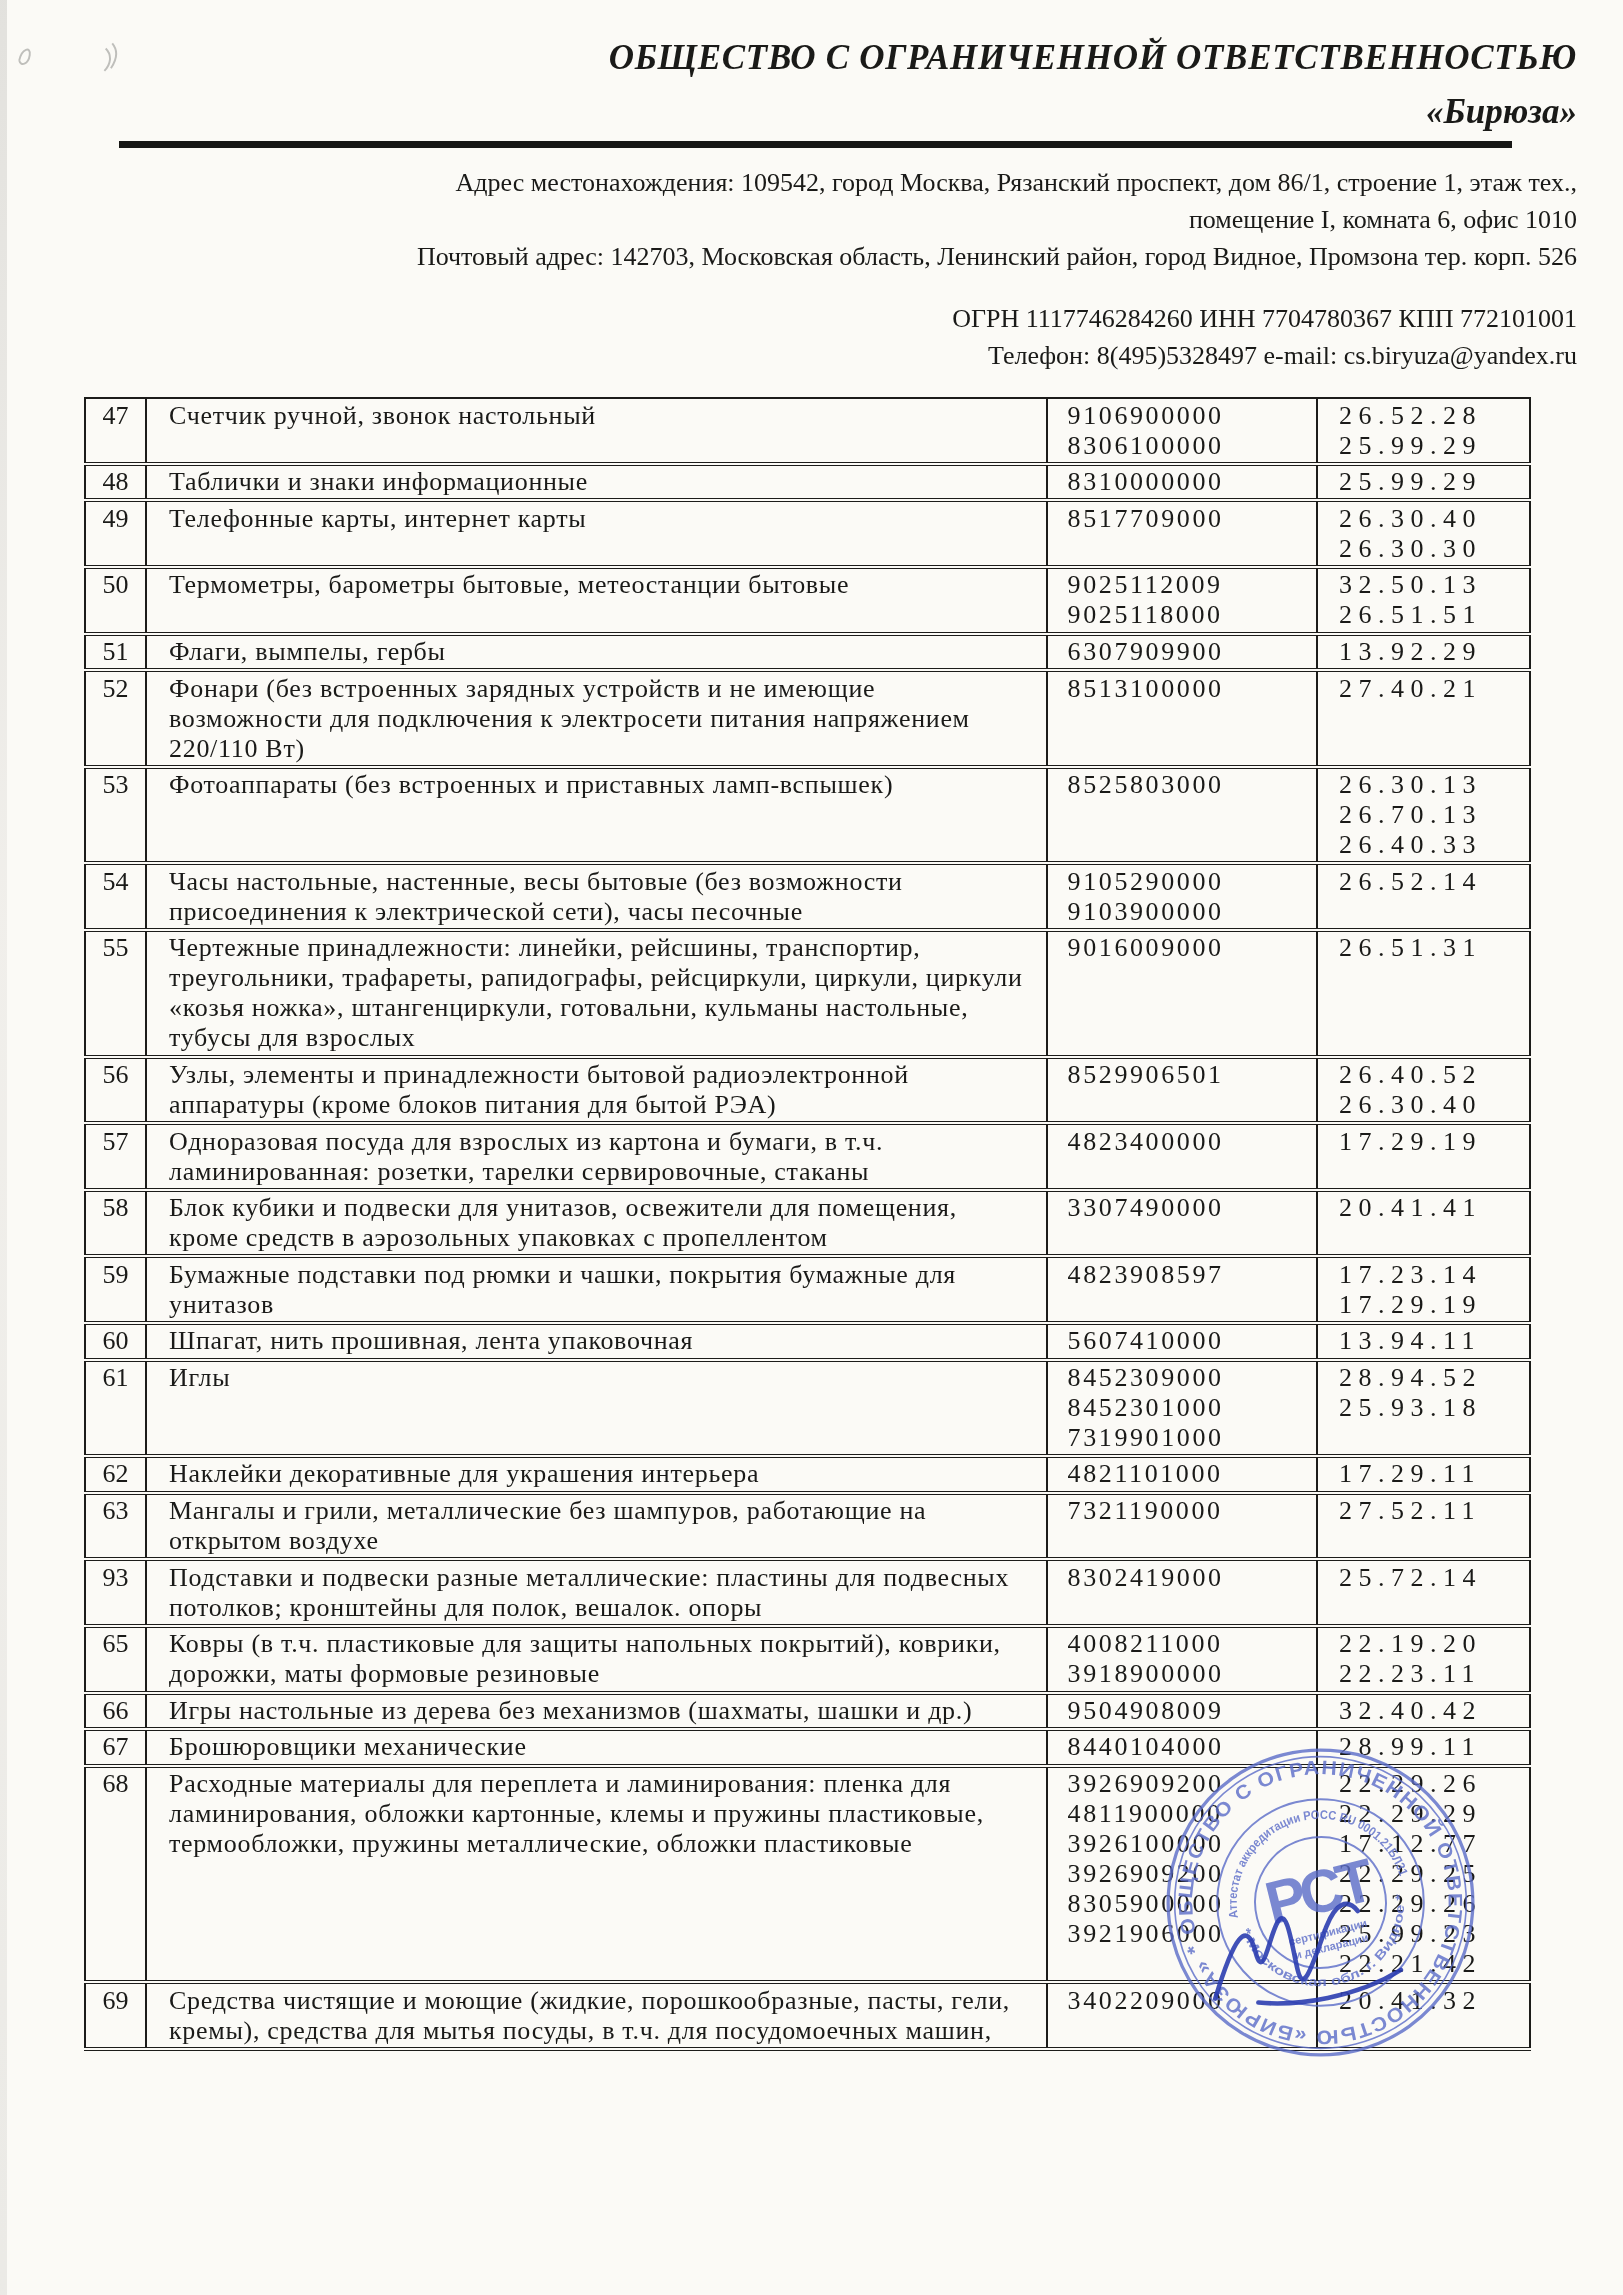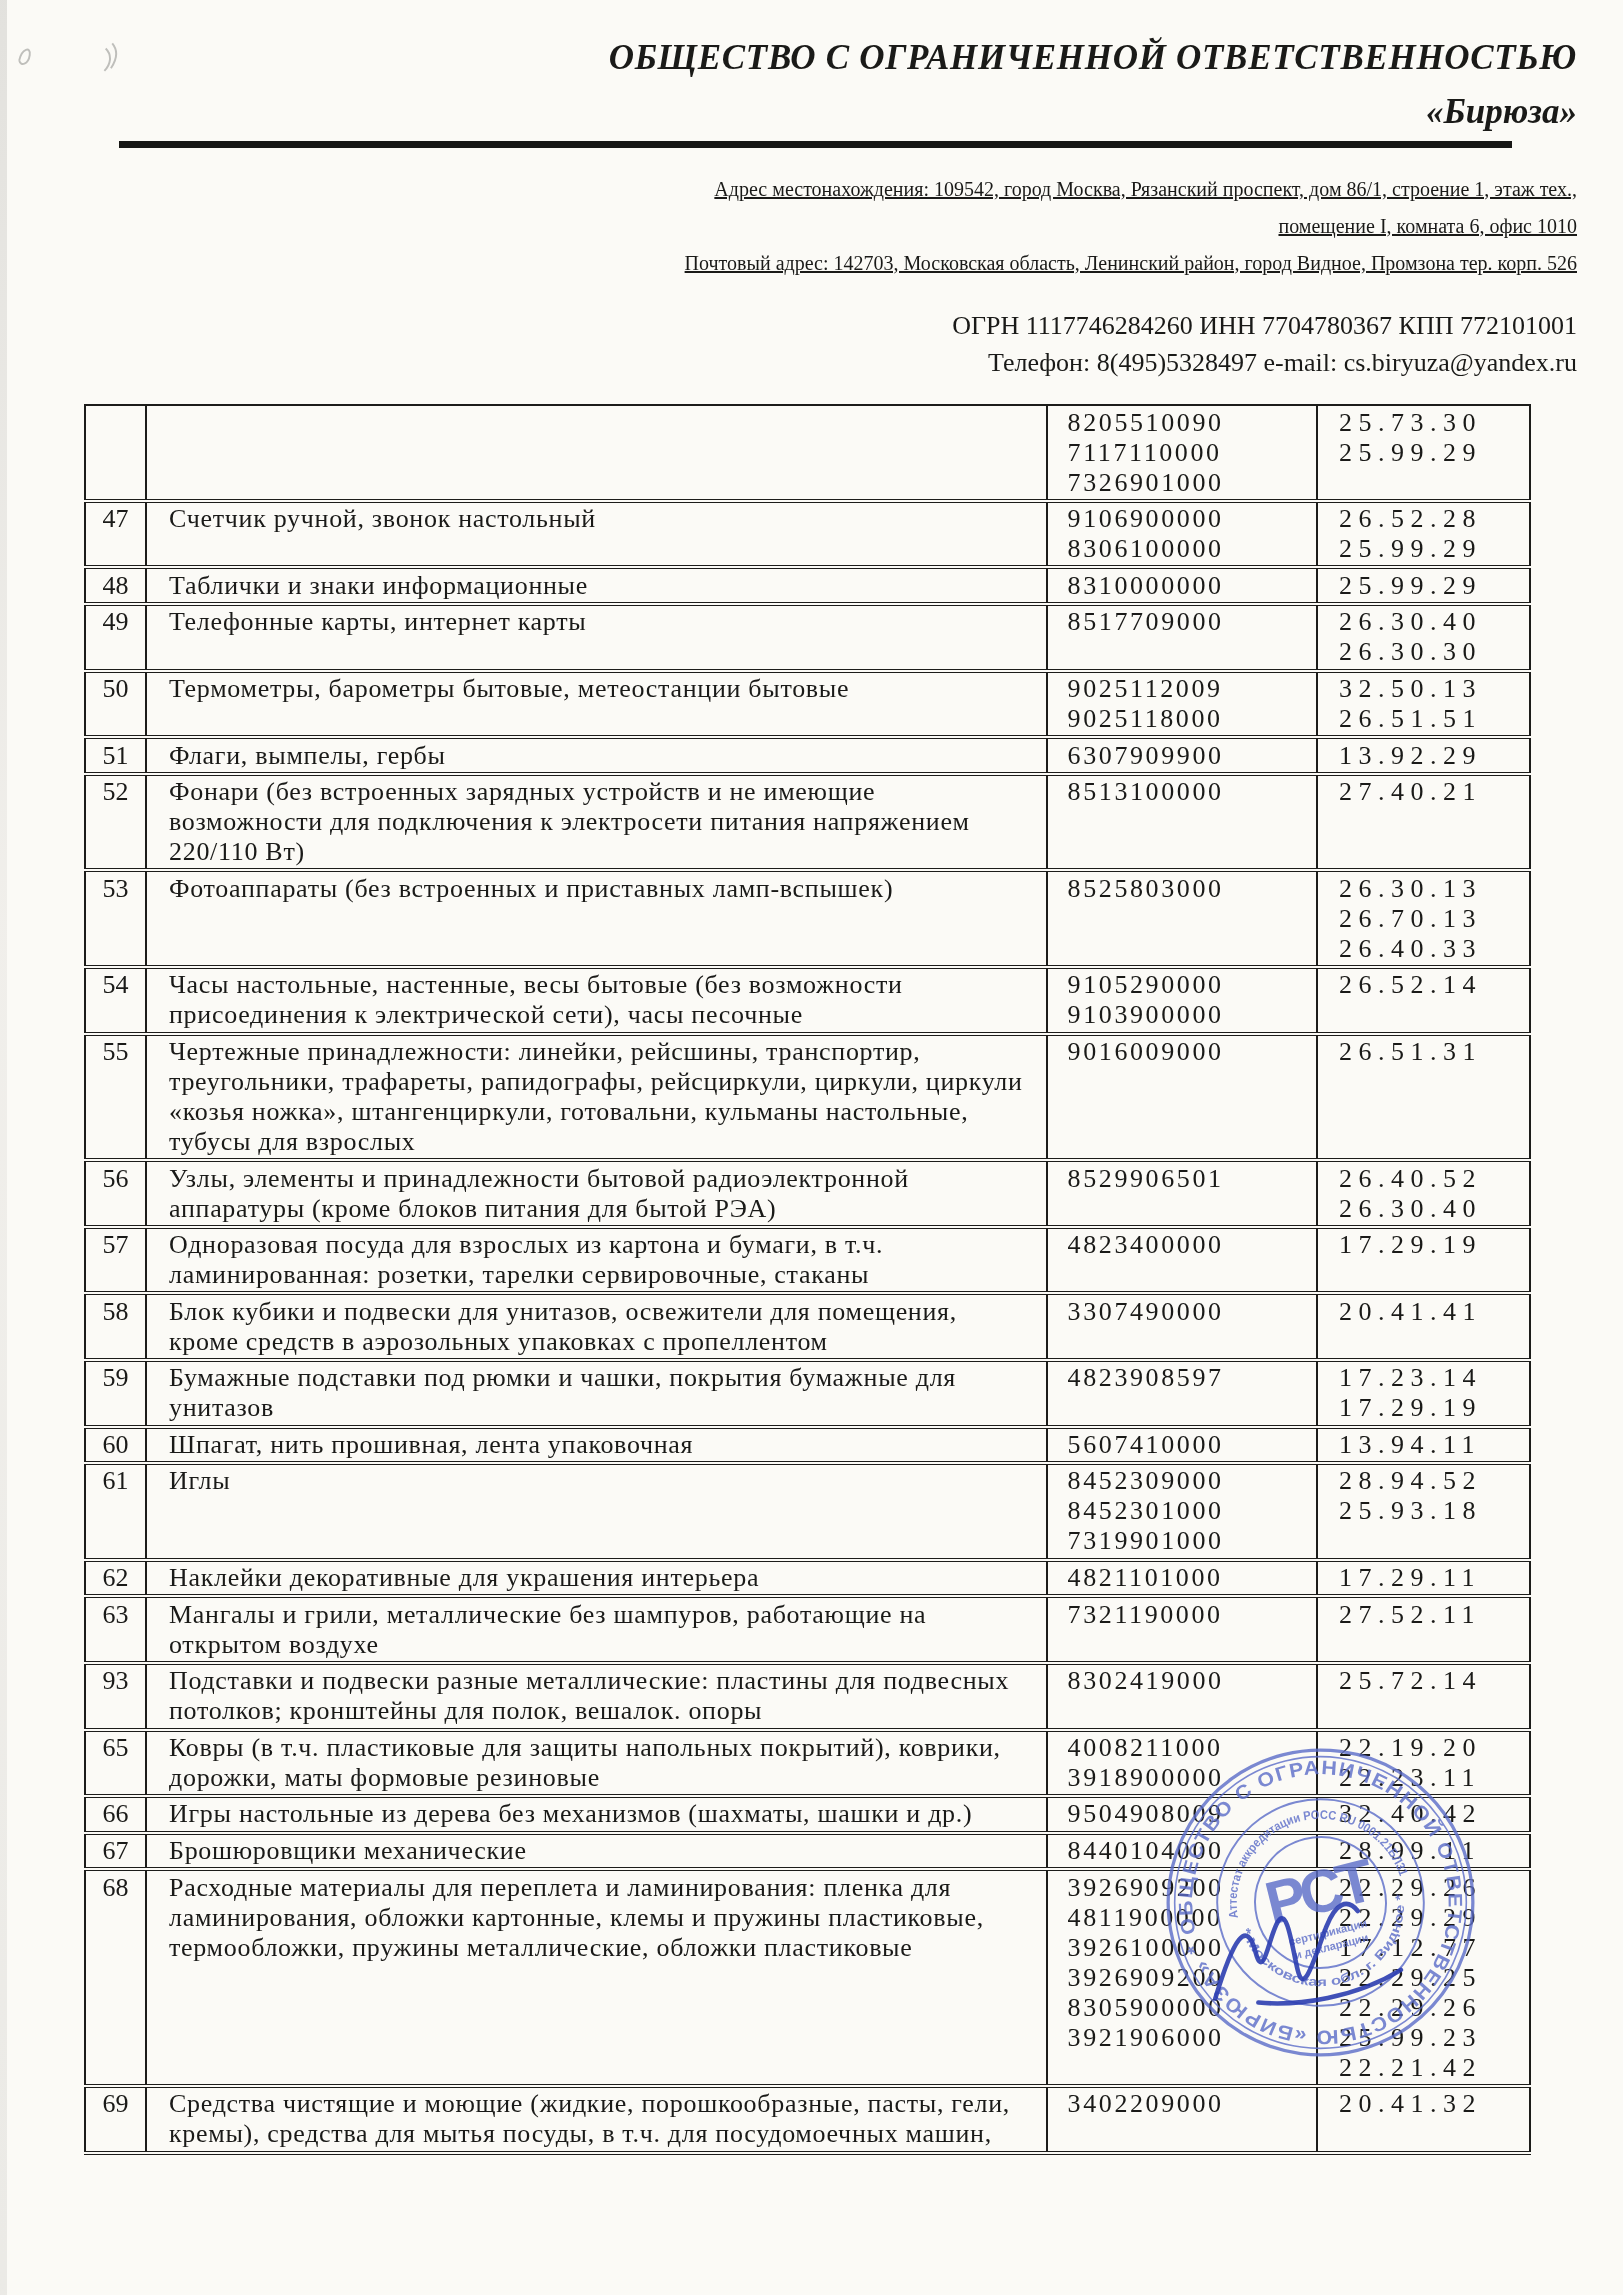--- a/index.html
+++ b/index.html
@@ -15,21 +15,21 @@
     position:absolute; left:0; top:0; width:6.5px; height:100%;
     background:linear-gradient(180deg,#d8d7d3, #eceae6 40%, #e4e3df);
     opacity:.7;
   }
   .pencil-marks { position:absolute; left:14.4px; top:38px; opacity:.55; }
   
   .doc-header { padding:38px 46px 0 26px; text-align:right; }
   .org-type   { font-size:35px; font-weight:bold; font-style:italic; letter-spacing:0.7px; }
   .org-name   { font-size:35px; font-weight:bold; font-style:italic; margin-top:14px; }
   .head-rule  { height:6.5px; background:#171715; margin:9.2px 65px 0 93px; }
-  .addr-block { margin-top:23px; font-size:20px; line-height:37px;text-decoration:underline; }
+  .addr-block { margin-top:16px; font-size:26px; line-height:37px; }
   .reg-block  { margin-top:25px; font-size:26px; line-height:37px; }
   
   table.codes {
     margin:23.6px 0 0 84px;
     width:1444px;
     table-layout:fixed;
     border-collapse:collapse;
     border:2.6px solid #1c1c1a;
     font-size:26px;
     line-height:30px;
@@ -90,33 +90,20 @@
 </div>
 
 <table class="codes">
   <colgroup>
     <col style="width:61px">
       <col style="width:901px">
       <col style="width:270px">
       <col style="width:213px">
   </colgroup>
   <tbody>
-      <tr>
-    <td class="c-num"></td>
-    <td class="c-name"></td>
-    <td class="c-code">
-          <div class="val-line">8205510090</div>
-          <div class="val-line">7117110000</div>
-          <div class="val-line">7326901000</div>
-        </td>
-    <td class="c-class">
-          <div class="val-line">25.73.30</div>
-          <div class="val-line">25.99.29</div>
-        </td>
-  </tr>
       <tr>
     <td class="c-num">47</td>
     <td class="c-name">Счетчик ручной, звонок настольный</td>
     <td class="c-code">
           <div class="val-line">9106900000</div>
           <div class="val-line">8306100000</div>
         </td>
     <td class="c-class">
           <div class="val-line">26.52.28</div>
           <div class="val-line">25.99.29</div>

